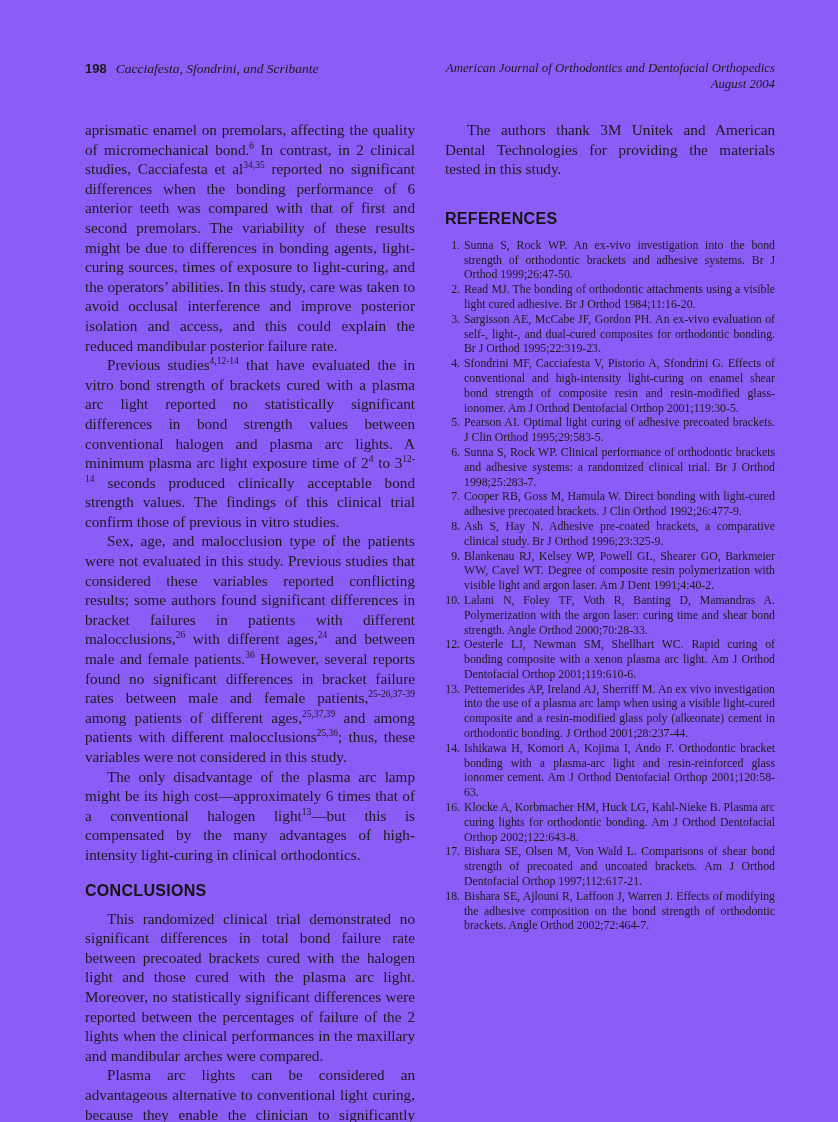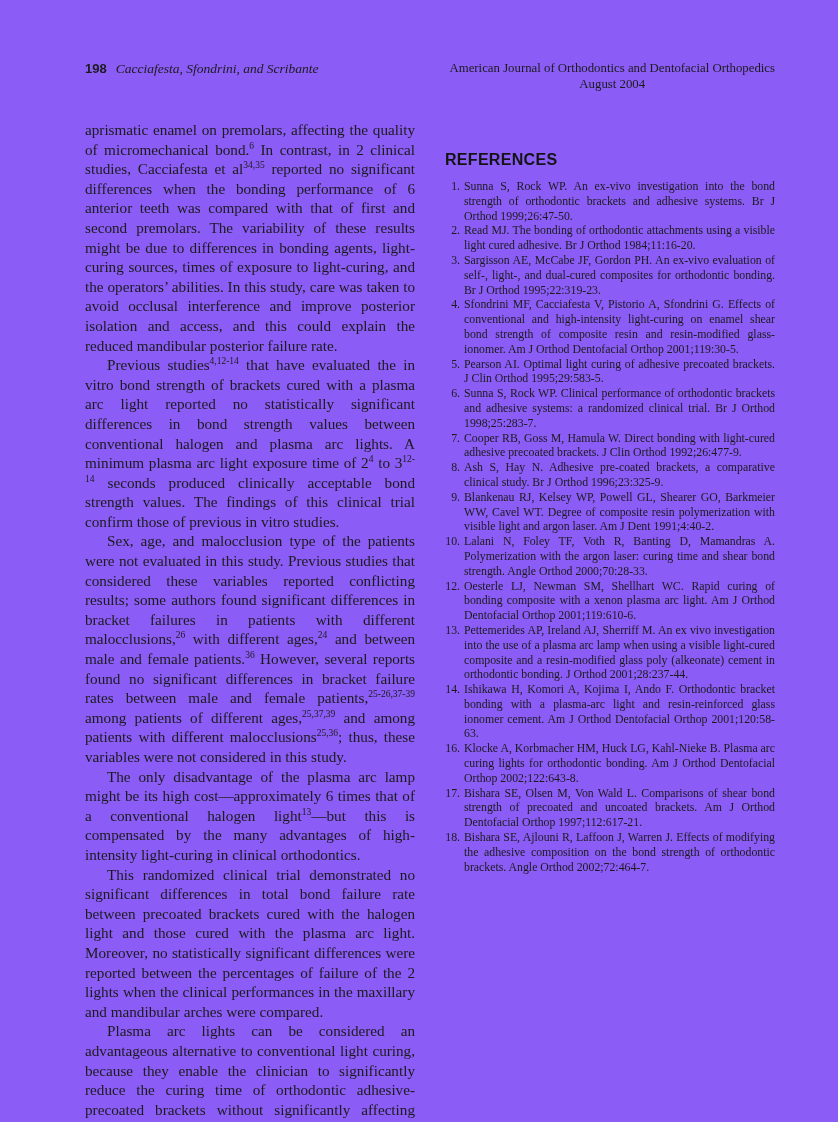--- a/index.html
+++ b/index.html
@@ -24,21 +24,22 @@
   .head-left { font-size: 13.5px; line-height: 16px; white-space: nowrap; }
   .page-number {
     font-family: "Liberation Sans", sans-serif;
     font-weight: bold;
     font-style: normal;
     font-size: 13px;
     margin-right: 9px;
   }
   .head-authors { font-style: italic; }
   .head-right {
-    text-align: center;
+    text-align: right;
+    font-style: italic;
     font-size: 12.8px;
     line-height: 15.5px;
   }
   
   .columns {
     position: absolute;
     top: 120px; left: 85px; width: 690px;
     display: flex;
     gap: 30px;
   }
@@ -98,27 +99,31 @@
 
   <div class="columns">
 
     <div class="col">
       <div id="discussion-paragraphs">
           <p class="para"><span>aprismatic enamel on premolars, affecting the quality of micromechanical bond.</span><sup class="cite">6</sup><span> In contrast, in 2 clinical studies, Cacciafesta et al</span><sup class="cite">34,35</sup><span> reported no significant differences when the bonding performance of 6 anterior teeth was compared with that of first and second premolars. The variability of these results might be due to differences in bonding agents, light-curing sources, times of exposure to light-curing, and the operators’ abilities. In this study, care was taken to avoid occlusal interference and improve posterior isolation and access, and this could explain the reduced mandibular posterior failure rate.</span></p>
           <p class="para indent"><span>Previous studies</span><sup class="cite">4,12-14</sup><span> that have evaluated the in vitro bond strength of brackets cured with a plasma arc light reported no statistically significant differences in bond strength values between conventional halogen and plasma arc lights. A minimum plasma arc light exposure time of 2</span><sup class="cite">4</sup><span> to 3</span><sup class="cite">12-14</sup><span> seconds produced clinically acceptable bond strength values. The findings of this clinical trial confirm those of previous in vitro studies.</span></p>
           <p class="para indent"><span>Sex, age, and malocclusion type of the patients were not evaluated in this study. Previous studies that considered these variables reported conflicting results; some authors found significant differences in bracket failures in patients with different malocclusions,</span><sup class="cite">26</sup><span> with different ages,</span><sup class="cite">24</sup><span> and between male and female patients.</span><sup class="cite">36</sup><span> However, several reports found no significant differences in bracket failure rates between male and female patients,</span><sup class="cite">25-26,37-39</sup><span> among patients of different ages,</span><sup class="cite">25,37,39</sup><span> and among patients with different malocclusions</span><sup class="cite">25,36</sup><span>; thus, these variables were not considered in this study.</span></p>
           <p class="para indent"><span>The only disadvantage of the plasma arc lamp might be its high cost—approximately 6 times that of a conventional halogen light</span><sup class="cite">13</sup><span>—but this is compensated by the many advantages of high-intensity light-curing in clinical orthodontics.</span></p>
         </div>
+      <h2 class="section-heading" id="conclusions-heading">CONCLUSIONS</h2>
       <div id="conclusions-paragraphs">
           <p class="para indent"><span>This randomized clinical trial demonstrated no significant differences in total bond failure rate between precoated brackets cured with the halogen light and those cured with the plasma arc light. Moreover, no statistically significant differences were reported between the percentages of failure of the 2 lights when the clinical performances in the maxillary and mandibular arches were compared.</span></p>
           <p class="para indent"><span>Plasma arc lights can be considered an advantageous alternative to conventional light curing, because they enable the clinician to significantly reduce the curing time of orthodontic adhesive-precoated brackets without significantly affecting their bond failure rate.</span></p>
         </div>
     </div>
 
     <div class="col">
+      <div id="acknowledgment">
+          <p class="para indent"><span>The authors thank 3M Unitek and American Dental Technologies for providing the materials tested in this study.</span></p>
+        </div>
       <h2 class="section-heading" id="references-heading">REFERENCES</h2>
       <div id="references-list">
           <div class="ref"><span class="ref-num">1.</span><span>Sunna S, Rock WP. An ex-vivo investigation into the bond strength of orthodontic brackets and adhesive systems. Br J Orthod 1999;26:47-50.</span></div>
           <div class="ref"><span class="ref-num">2.</span><span>Read MJ. The bonding of orthodontic attachments using a visible light cured adhesive. Br J Orthod 1984;11:16-20.</span></div>
           <div class="ref"><span class="ref-num">3.</span><span>Sargisson AE, McCabe JF, Gordon PH. An ex-vivo evaluation of self-, light-, and dual-cured composites for orthodontic bonding. Br J Orthod 1995;22:319-23.</span></div>
           <div class="ref"><span class="ref-num">4.</span><span>Sfondrini MF, Cacciafesta V, Pistorio A, Sfondrini G. Effects of conventional and high-intensity light-curing on enamel shear bond strength of composite resin and resin-modified glass-ionomer. Am J Orthod Dentofacial Orthop 2001;119:30-5.</span></div>
           <div class="ref"><span class="ref-num">5.</span><span>Pearson AI. Optimal light curing of adhesive precoated brackets. J Clin Orthod 1995;29:583-5.</span></div>
           <div class="ref"><span class="ref-num">6.</span><span>Sunna S, Rock WP. Clinical performance of orthodontic brackets and adhesive systems: a randomized clinical trial. Br J Orthod 1998;25:283-7.</span></div>
           <div class="ref"><span class="ref-num">7.</span><span>Cooper RB, Goss M, Hamula W. Direct bonding with light-cured adhesive precoated brackets. J Clin Orthod 1992;26:477-9.</span></div>
           <div class="ref"><span class="ref-num">8.</span><span>Ash S, Hay N. Adhesive pre-coated brackets, a comparative clinical study. Br J Orthod 1996;23:325-9.</span></div>

